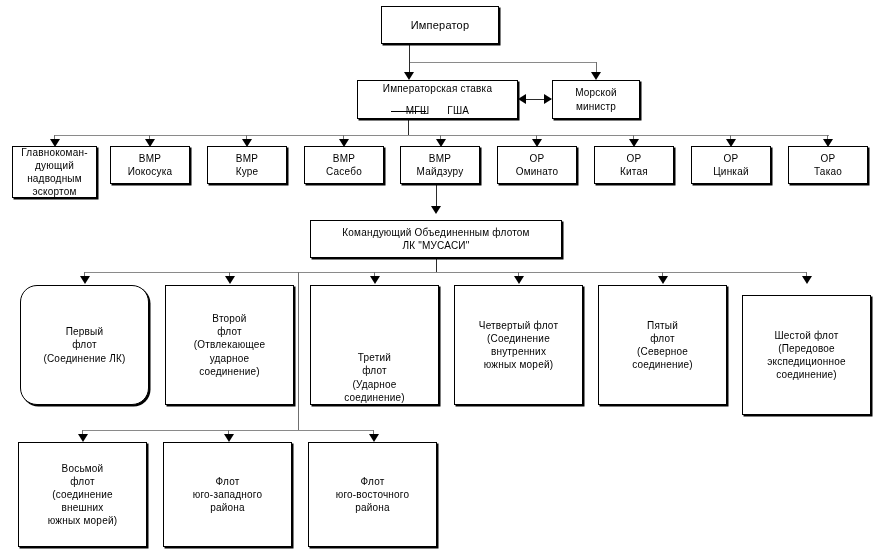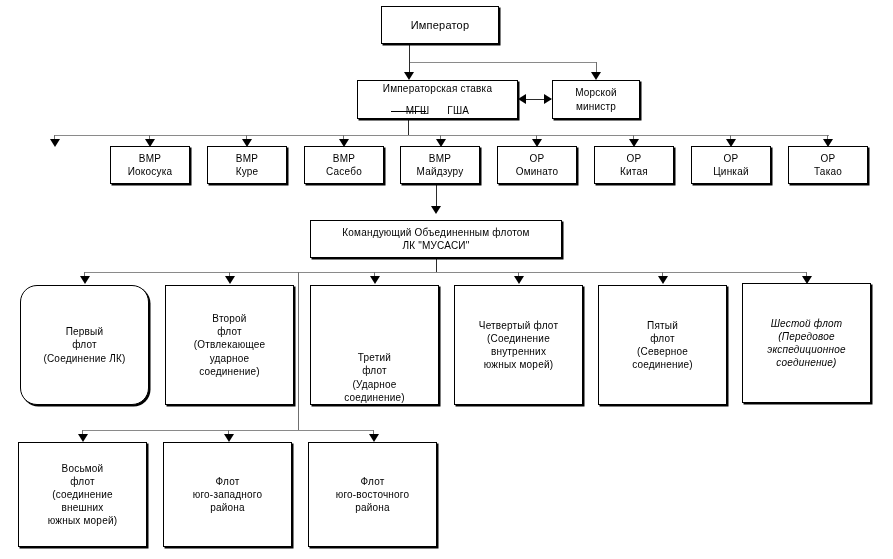--- a/index.html
+++ b/index.html
@@ -156,20 +156,26 @@
 
   <div class="vline" style="left:633px; top:135px; height:7px;"></div>
   <div class="arrow-down" style="left:629px; top:139px;"></div>
 
   <div class="vline" style="left:730px; top:135px; height:7px;"></div>
   <div class="arrow-down" style="left:726px; top:139px;"></div>
 
   <div class="vline" style="left:827px; top:135px; height:7px;"></div>
   <div class="arrow-down" style="left:823px; top:139px;"></div>
 
+  <div class="node shadowed fs10" style="left:12px; top:146px; width:85px; height:52px;">
+    <span class="label">Главнокоман-
+дующий
+надводным
+эскортом</span>
+  </div>
   <div class="node shadowed fs10-5" style="left:110px; top:146px; width:80px; height:38px;">
     <span class="label">ВМР
 Иокосука</span>
   </div>
   <div class="node shadowed fs10-5" style="left:207px; top:146px; width:80px; height:38px;">
     <span class="label">ВМР
 Куре</span>
   </div>
   <div class="node shadowed fs10-5" style="left:304px; top:146px; width:80px; height:38px;">
     <span class="label">ВМР
@@ -251,21 +257,21 @@
 (Соединение
 внутренних
 южных морей)</span>
   </div>
   <div class="node shadowed fs10" style="left:598px; top:285px; width:129px; height:120px;">
     <span class="label">Пятый
 флот
 (Северное
 соединение)</span>
   </div>
-  <div class="node shadowed fs10" style="left:742px; top:283px; width:129px; height:120px;font-style:italic;">
+  <div class="node shadowed fs10" style="left:742px; top:295px; width:129px; height:120px;">
     <span class="label">Шестой флот
 (Передовое
 экспедиционное
 соединение)</span>
   </div>
 
   <div class="hline" style="left:82px; top:430px; width:292px;"></div>
 
   <div class="vline" style="left:82px; top:430px; height:7px;"></div>
   <div class="arrow-down" style="left:78px; top:434px;"></div>

